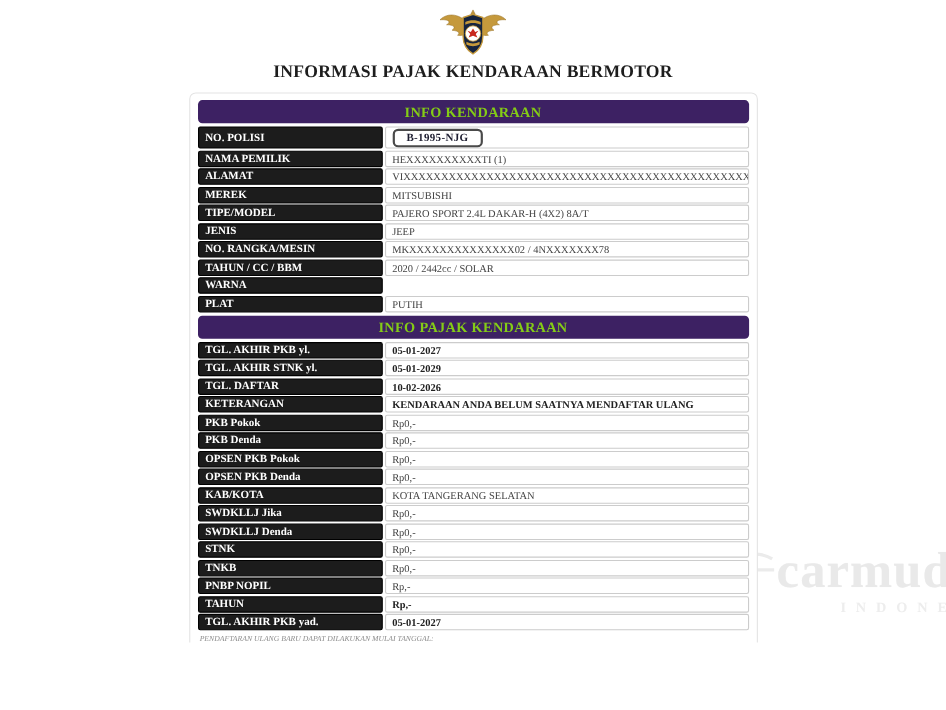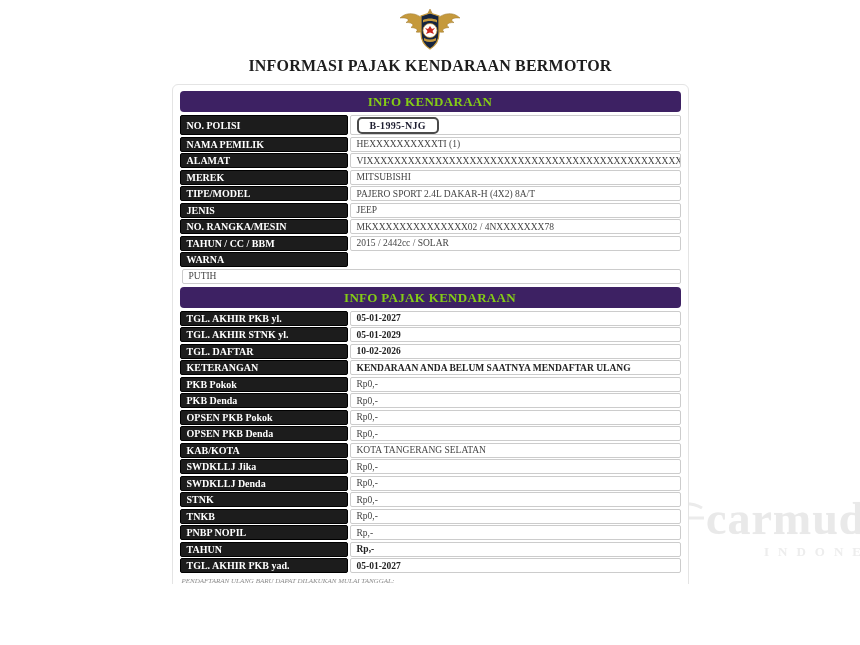--- a/index.html
+++ b/index.html
@@ -71,21 +71,21 @@
     flex: 1;
     border: 1px solid #cccccc;
     border-radius: 2px;
     background: #fff;
     color: #444;
     font-size: 9.5px;
     padding: 0 6px;
     height: 15px;
     margin-left: 2px;
     display: flex;
-    align-items: center;
+    align-items: flex-end;
     white-space: nowrap;
     overflow: hidden;
   }
   .tvalue.bold { font-weight: 700; color: #222; }
   .trow.plate-row .tlabel, .trow.plate-row .tvalue { height: 20px; }
   .plate-box {
     display: inline-block;
     border: 2px solid #4a4a4a;
     border-radius: 5px;
     padding: 1px 11px;
@@ -208,28 +208,29 @@
     <div class="tvalue">JEEP</div>
   </div>
 
   <div class="trow">
     <div class="tlabel">NO. RANGKA/MESIN</div>
     <div class="tvalue">MKXXXXXXXXXXXXXX02 / 4NXXXXXXX78</div>
   </div>
 
   <div class="trow">
     <div class="tlabel">TAHUN / CC / BBM</div>
-    <div class="tvalue">2015 / 2442cc / SOLAR</div>
+    <div class="tvalue">2020 / 2442cc / SOLAR</div>
   </div>
 
   <div class="trow">
     <div class="tlabel">WARNA</div>
   </div>
 
   <div class="trow">
+    <div class="tlabel">PLAT</div>
     <div class="tvalue">PUTIH</div>
   </div>
 </div>
     </div>
 
     <div class="section">
       <div class="section-header">INFO PAJAK KENDARAAN</div>
       <div id="tax-rows">
   <div class="trow">
     <div class="tlabel">TGL. AKHIR PKB yl.</div>

